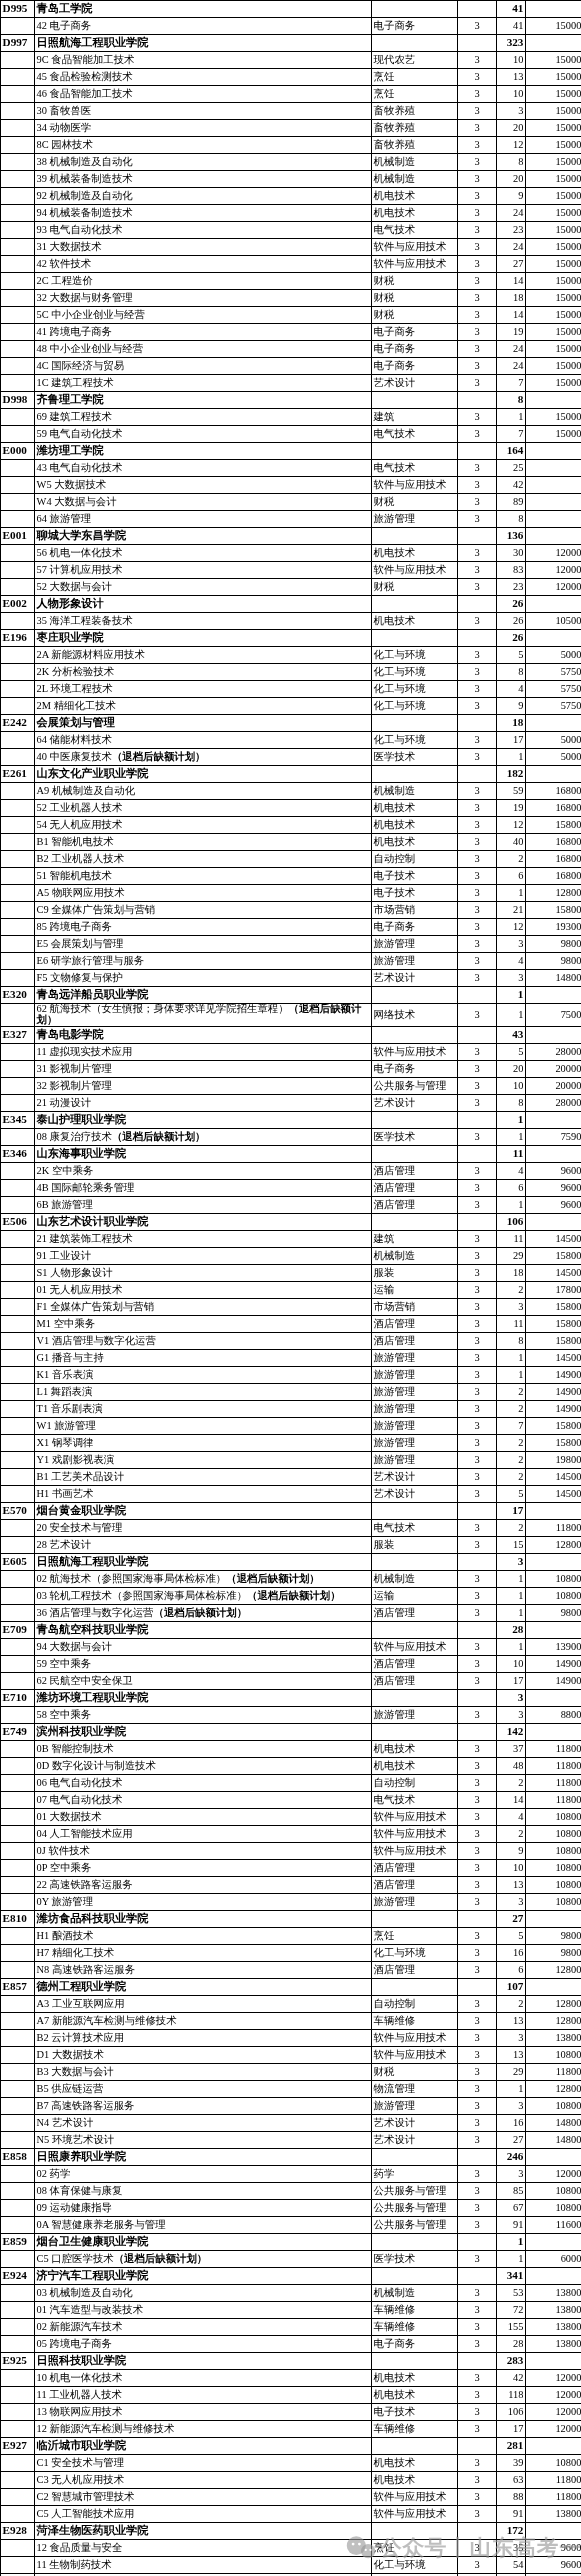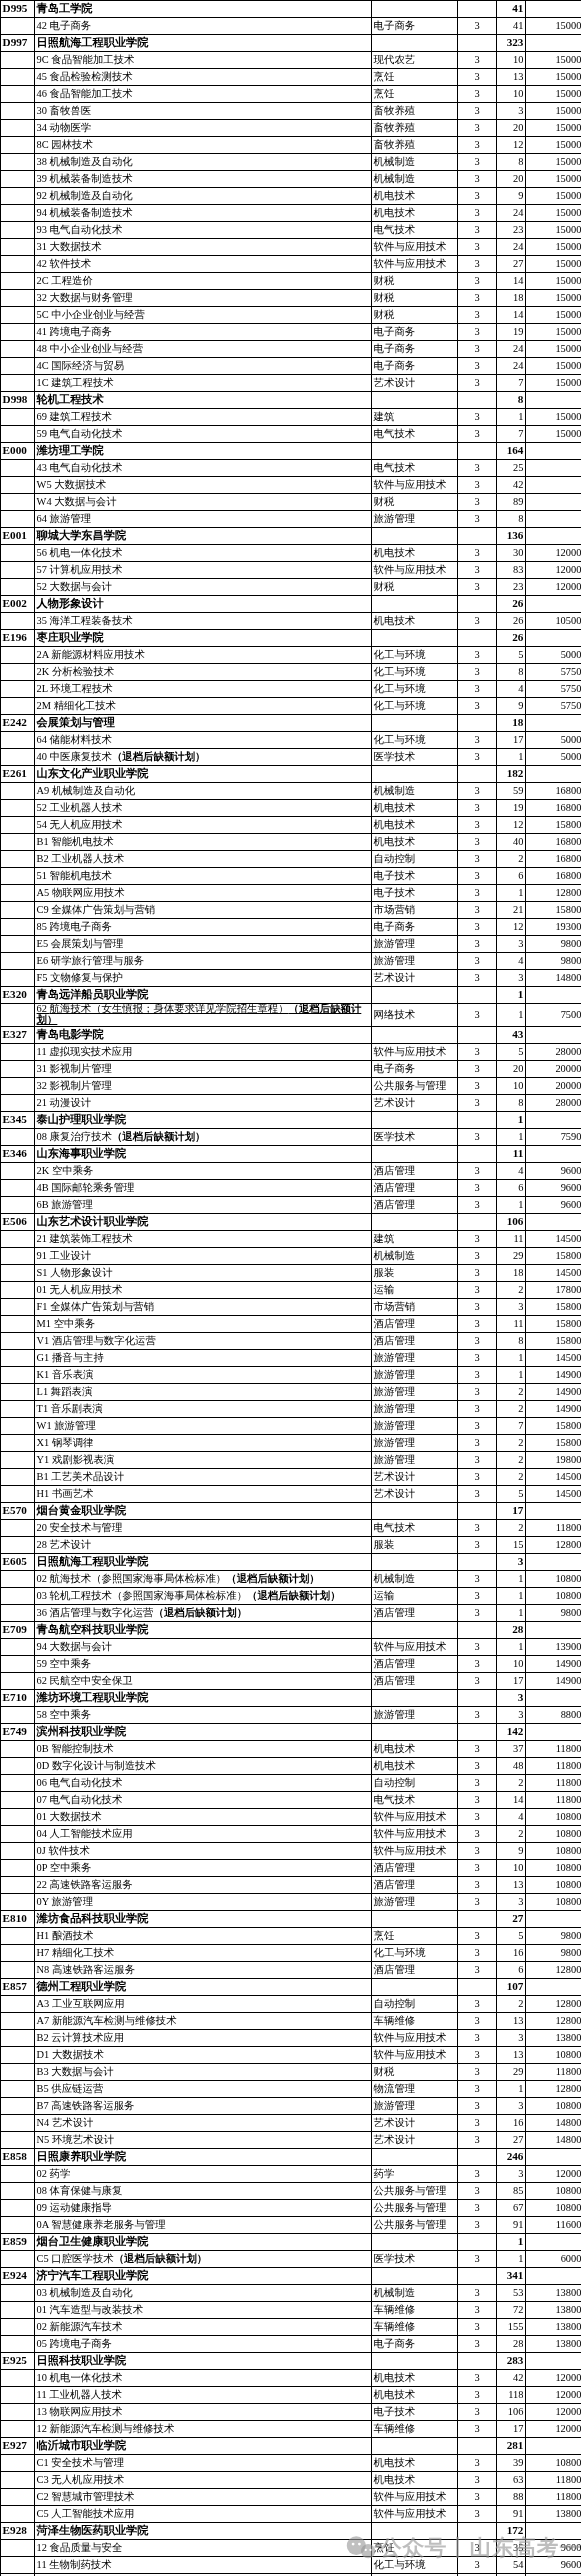--- a/index.html
+++ b/index.html
@@ -21,21 +21,21 @@
     vertical-align:middle;
   }
   td.c-code{padding-left:2.4px;text-align:left;}
   td.c-name{padding-left:3.2px;text-align:left;}
   td.c-cat{padding-left:3.2px;text-align:left;}
   td.c-years{text-align:center;}
   td.c-count{text-align:right;padding-right:3.2px;}
   td.c-fee{text-align:right;padding-right:4px;}
   tr.school td{font-weight:bold;font-size:11.2px;}
   tr.tall td{height:21.6px;}
-  tr.tall td.c-name{white-space:normal;line-height:10.8px;text-decoration:underline;}
+  tr.tall td.c-name{white-space:normal;line-height:10.8px;}
   .note{font-weight:bold;}
   .watermark{
     position:absolute;left:346px;top:2533px;
     display:flex;align-items:center;gap:4px;
     color:rgba(150,150,150,0.62);
     font-size:21.6px;font-weight:bold;letter-spacing:0.8px;
     font-family:"DejaVu Sans","Liberation Sans",sans-serif;
     pointer-events:none;white-space:nowrap;
   }
 </style>
@@ -232,21 +232,21 @@
         <tr class="">
           <td class="c-code"></td>
           <td class="c-name"><span>1C </span><span>建筑工程技术</span></td>
           <td class="c-cat">艺术设计</td>
           <td class="c-years">3</td>
           <td class="c-count">7</td>
           <td class="c-fee">15000</td>
         </tr>
         <tr class="school">
           <td class="c-code">D998</td>
-          <td class="c-name">轮机工程技术</td>
+          <td class="c-name">齐鲁理工学院</td>
           <td class="c-cat"></td>
           <td class="c-years"></td>
           <td class="c-count">8</td>
           <td class="c-fee"></td>
         </tr>
         <tr class="">
           <td class="c-code"></td>
           <td class="c-name"><span>69 </span><span>建筑工程技术</span></td>
           <td class="c-cat">建筑</td>
           <td class="c-years">3</td>

